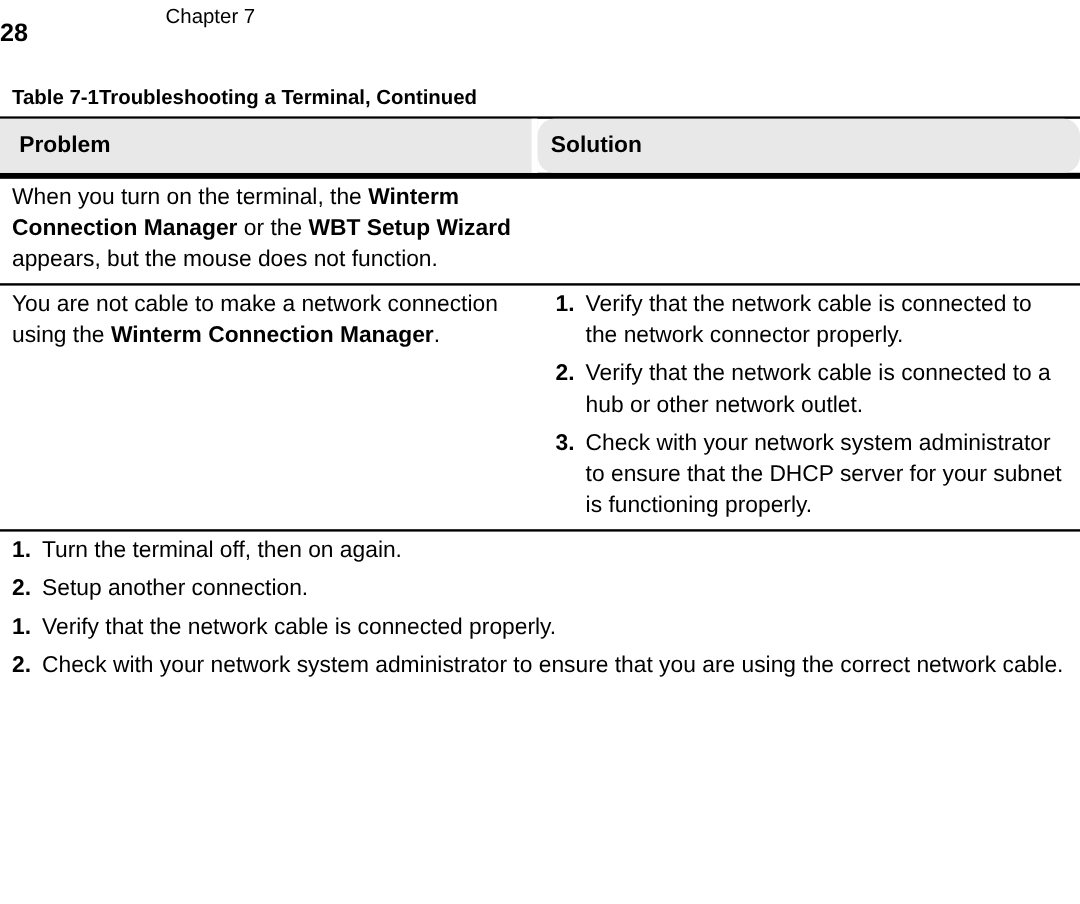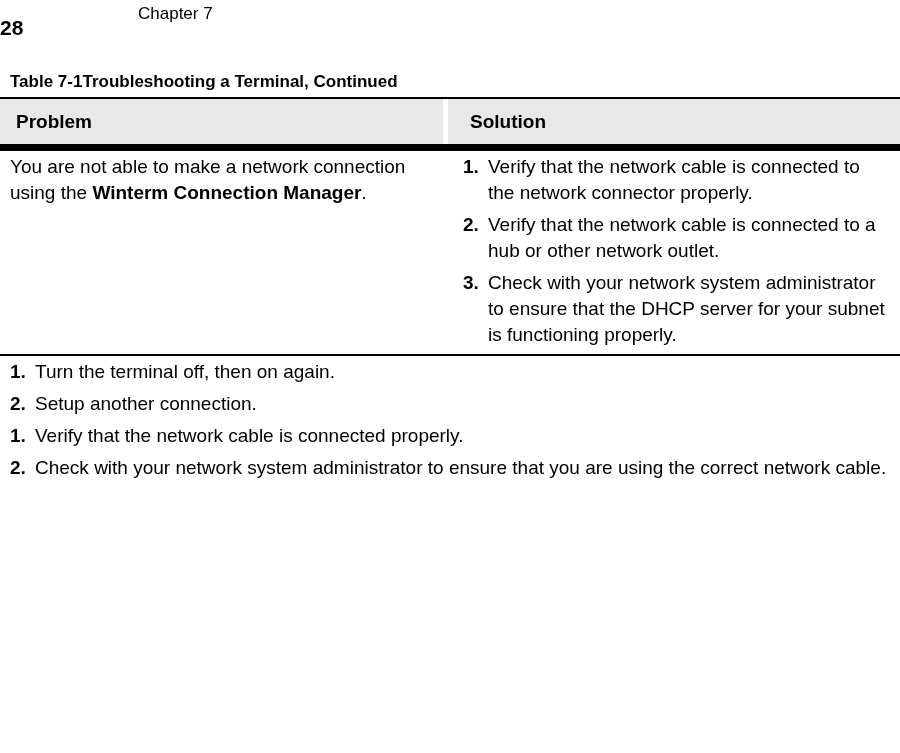--- a/index.html
+++ b/index.html
@@ -40,21 +40,21 @@
     display: flex;
     border-bottom: 5px solid #000;
   }
   .t-head .hcell {
     height: 45px;
     display: flex; align-items: center;
     font-size: 19px; font-weight: 700;
     box-sizing: border-box;
   }
   .t-head .hcell.h-l { width: 448px; padding-left: 10px; border-right: 5px solid #ffffff; }
-  .t-head .hcell.h-r { flex: 1; padding-left: 22px; }
+  .t-head .hcell.h-r { flex: 1; padding-left: 11px; border-radius: 14px; }
 
   .t-row {
     display: flex;
     border-bottom: 2px solid #000;
   }
   .t-row:last-child { border-bottom: none; }
   .cell {
     box-sizing: border-box;
     font-size: 19px; line-height: 26px;
     padding-top: 3px; padding-bottom: 6px;
@@ -82,24 +82,27 @@
     <span class="cap-label">Table 7-1</span><span>Troubleshooting a Terminal, Continued</span>
   </div>
 
   <div class="ts-table">
     <div class="t-head">
       <div class="hcell h-l" style="background: rgb(232, 232, 232); padding-left: 16px;">Problem</div>
       <div class="hcell h-r" style="background: rgb(232, 232, 232);">Solution</div>
     </div>
     <div id="rows-container">
         <div class="t-row">
+          <div class="cell cell-l">
+            <div class="para"><span>When you turn on the terminal, the </span><b>Winterm Connection Manager</b><span> or the </span><b>WBT Setup Wizard</b><span> appears, but the mouse does not function.</span></div>
+          </div>
         </div>
         <div class="t-row">
           <div class="cell cell-l">
-            <div class="para"><span>You are not able to make a network connection using the </span><b>Winterm Connection Manager</b><span>.</span></div>
+            <div class="para"><span>You are not cable to make a network connection using the </span><b>Winterm Connection Manager</b><span>.</span></div>
           </div>
           <div class="cell cell-r">
             <div class="li">
               <span class="num">1.</span>
               <div class="itxt"><span>Verify that the network cable is connected to the network connector properly.</span></div>
             </div>
             <div class="li">
               <span class="num">2.</span>
               <div class="itxt"><span>Verify that the network cable is connected to a hub or other network outlet.</span></div>
             </div>

